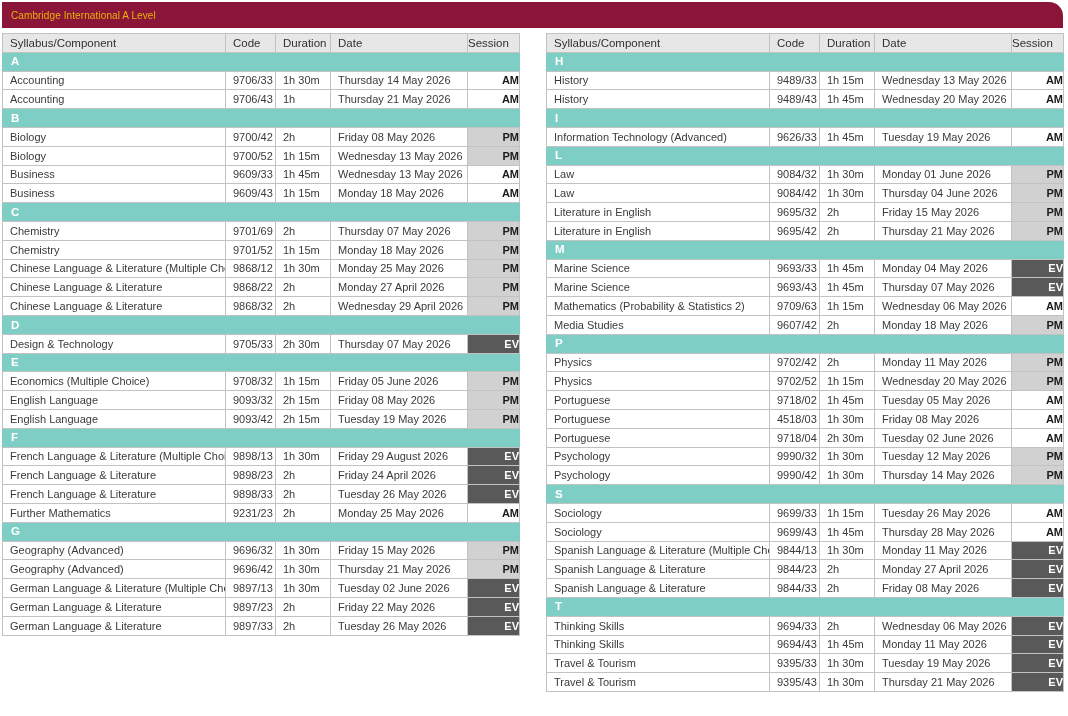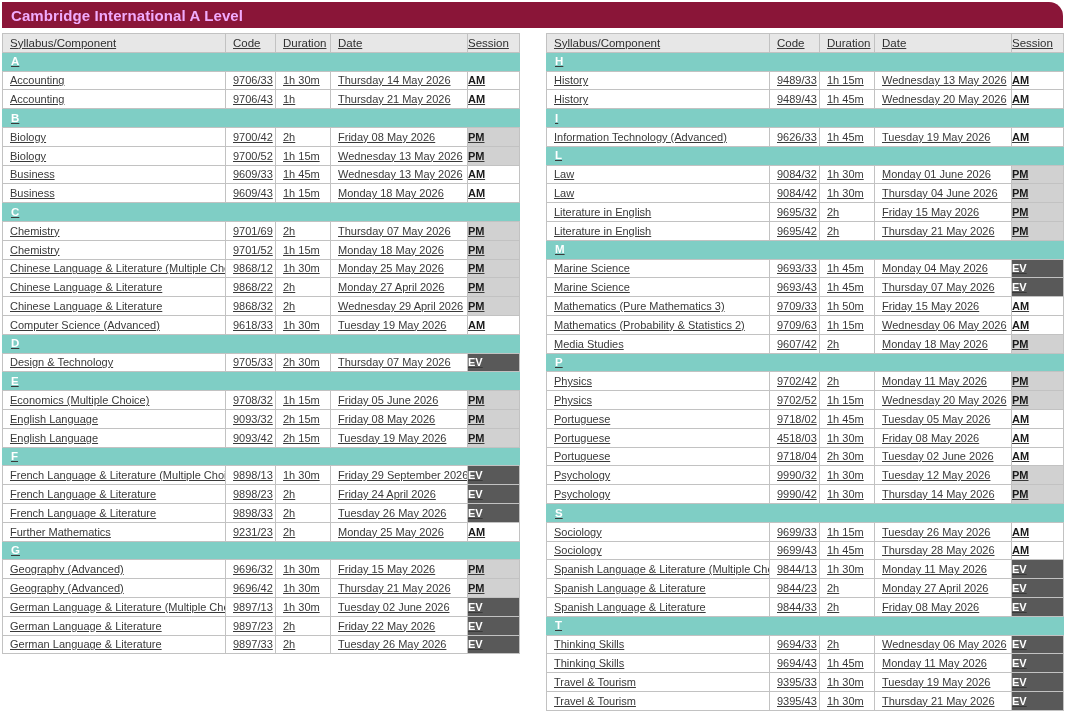--- a/index.html
+++ b/index.html
@@ -11,40 +11,40 @@
   body{
     width:1068px;height:716px;overflow:hidden;
     font-family:"Liberation Sans",sans-serif;color:var(--text);
   }
   .page{position:relative;width:1068px;height:716px;padding:2px 3px 0 2px;}
   .title-bar{
     width:1061px;height:26px;background:var(--maroon);
     border-radius:0 14px 0 0;display:flex;align-items:center;
     padding-left:9px;margin-bottom:5px;
   }
-  .title-bar span{color:#f0abfc;font-weight:bold;font-size:15px;letter-spacing:.1px;}
+  .title-bar span{color:#eab308;font-weight:normal;font-size:10px;letter-spacing:.1px;}
   .tables{display:flex;align-items:flex-start;}
   .tables .gap{width:26px;flex:0 0 26px;}
-  table{border-collapse:collapse;table-layout:fixed;width:517px;text-decoration:underline;}
+  table{border-collapse:collapse;table-layout:fixed;width:517px;}
   table.right{width:518px;}
   col.c-syl{width:223px;} col.c-code{width:50px;} col.c-dur{width:55px;}
   col.c-date{width:137px;} col.c-ses{width:52px;}
   th,td{
     height:18.8px;padding:0 4px 0 7px;font-size:11px;line-height:1.1;
     border:1px solid var(--border);text-align:left;vertical-align:middle;
     white-space:nowrap;overflow:hidden;
   }
   thead th{background:var(--hdr);font-weight:normal;font-size:11.5px;color:#303030;}
   th.ses-h{padding:0;}
   tr.section-row td{
     background:var(--teal);color:#fff;font-weight:bold;font-size:11.5px;
     border-left:1px solid var(--teal);border-right:1px solid var(--teal);
     padding-left:8px;
   }
-  td.ses{text-align:left;font-weight:bold;padding:0;color:#1a1a1a;}
+  td.ses{text-align:right;font-weight:bold;padding:0;color:#1a1a1a;}
   td.ses.s-am{background:#fff;}
   td.ses.s-pm{background:var(--pm);margin-left:12px;}
   td.ses.s-ev{background:var(--ev);color:#fff;}
 </style>
 </head>
 <body>
 
 <div class="page">
   <div class="title-bar">
     <span>Cambridge International A Level</span>
@@ -147,27 +147,20 @@
             <td>Monday 27 April 2026</td>
             <td class="ses s-pm">PM</td>
           </tr>
           <tr>
             <td>Chinese Language &amp; Literature</td>
             <td>9868/32</td>
             <td>2h</td>
             <td>Wednesday 29 April 2026</td>
             <td class="ses s-pm">PM</td>
           </tr>
-          <tr>
-            <td>Computer Science (Advanced)</td>
-            <td>9618/33</td>
-            <td>1h 30m</td>
-            <td>Tuesday 19 May 2026</td>
-            <td class="ses s-am">AM</td>
-          </tr>
           <tr class="section-row">
             <td colspan="5">D</td>
           </tr>
           <tr>
             <td>Design &amp; Technology</td>
             <td>9705/33</td>
             <td>2h 30m</td>
             <td>Thursday 07 May 2026</td>
             <td class="ses s-ev">EV</td>
           </tr>
@@ -195,21 +188,21 @@
             <td>Tuesday 19 May 2026</td>
             <td class="ses s-pm">PM</td>
           </tr>
           <tr class="section-row">
             <td colspan="5">F</td>
           </tr>
           <tr>
             <td>French Language &amp; Literature (Multiple Choice)</td>
             <td>9898/13</td>
             <td>1h 30m</td>
-            <td>Friday 29 September 2026</td>
+            <td>Friday 29 August 2026</td>
             <td class="ses s-ev">EV</td>
           </tr>
           <tr>
             <td>French Language &amp; Literature</td>
             <td>9898/23</td>
             <td>2h</td>
             <td>Friday 24 April 2026</td>
             <td class="ses s-ev">EV</td>
           </tr>
           <tr>
@@ -354,27 +347,20 @@
             <td class="ses s-ev">EV</td>
           </tr>
           <tr>
             <td>Marine Science</td>
             <td>9693/43</td>
             <td>1h 45m</td>
             <td>Thursday 07 May 2026</td>
             <td class="ses s-ev">EV</td>
           </tr>
           <tr>
-            <td>Mathematics (Pure Mathematics 3)</td>
-            <td>9709/33</td>
-            <td>1h 50m</td>
-            <td>Friday 15 May 2026</td>
-            <td class="ses s-am">AM</td>
-          </tr>
-          <tr>
             <td>Mathematics (Probability &amp; Statistics 2)</td>
             <td>9709/63</td>
             <td>1h 15m</td>
             <td>Wednesday 06 May 2026</td>
             <td class="ses s-am">AM</td>
           </tr>
           <tr>
             <td>Media Studies</td>
             <td>9607/42</td>
             <td>2h</td>

